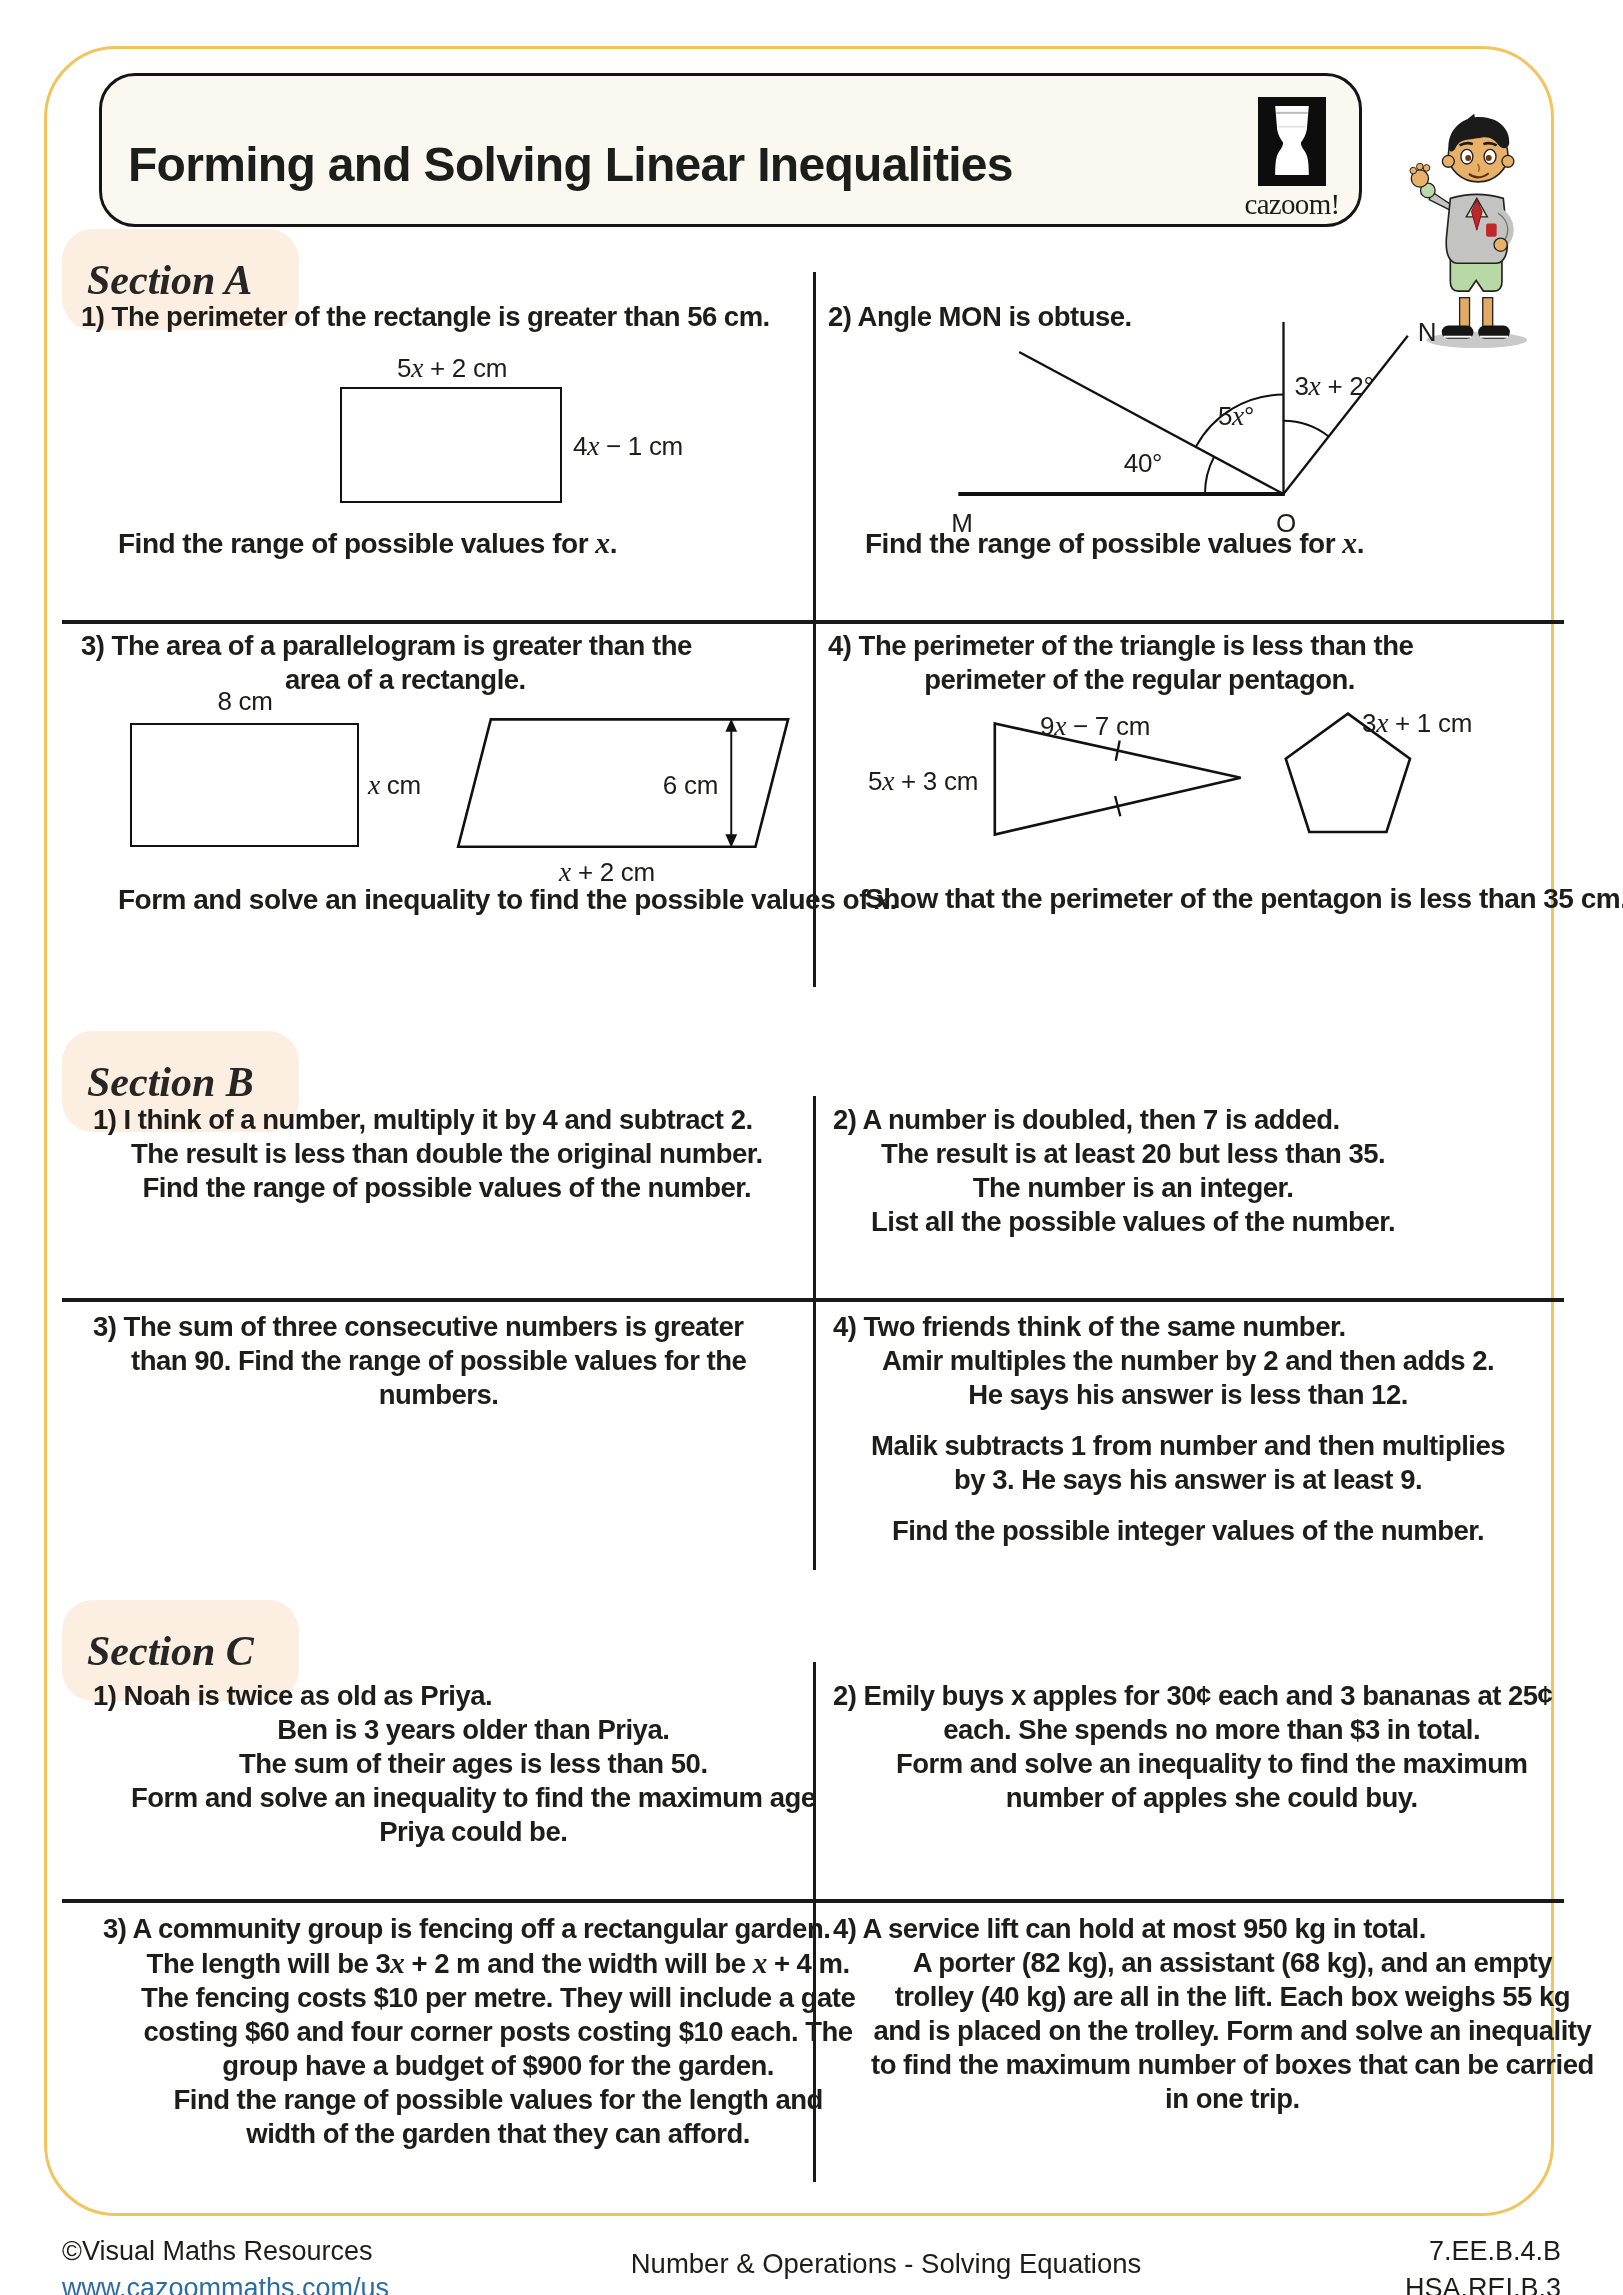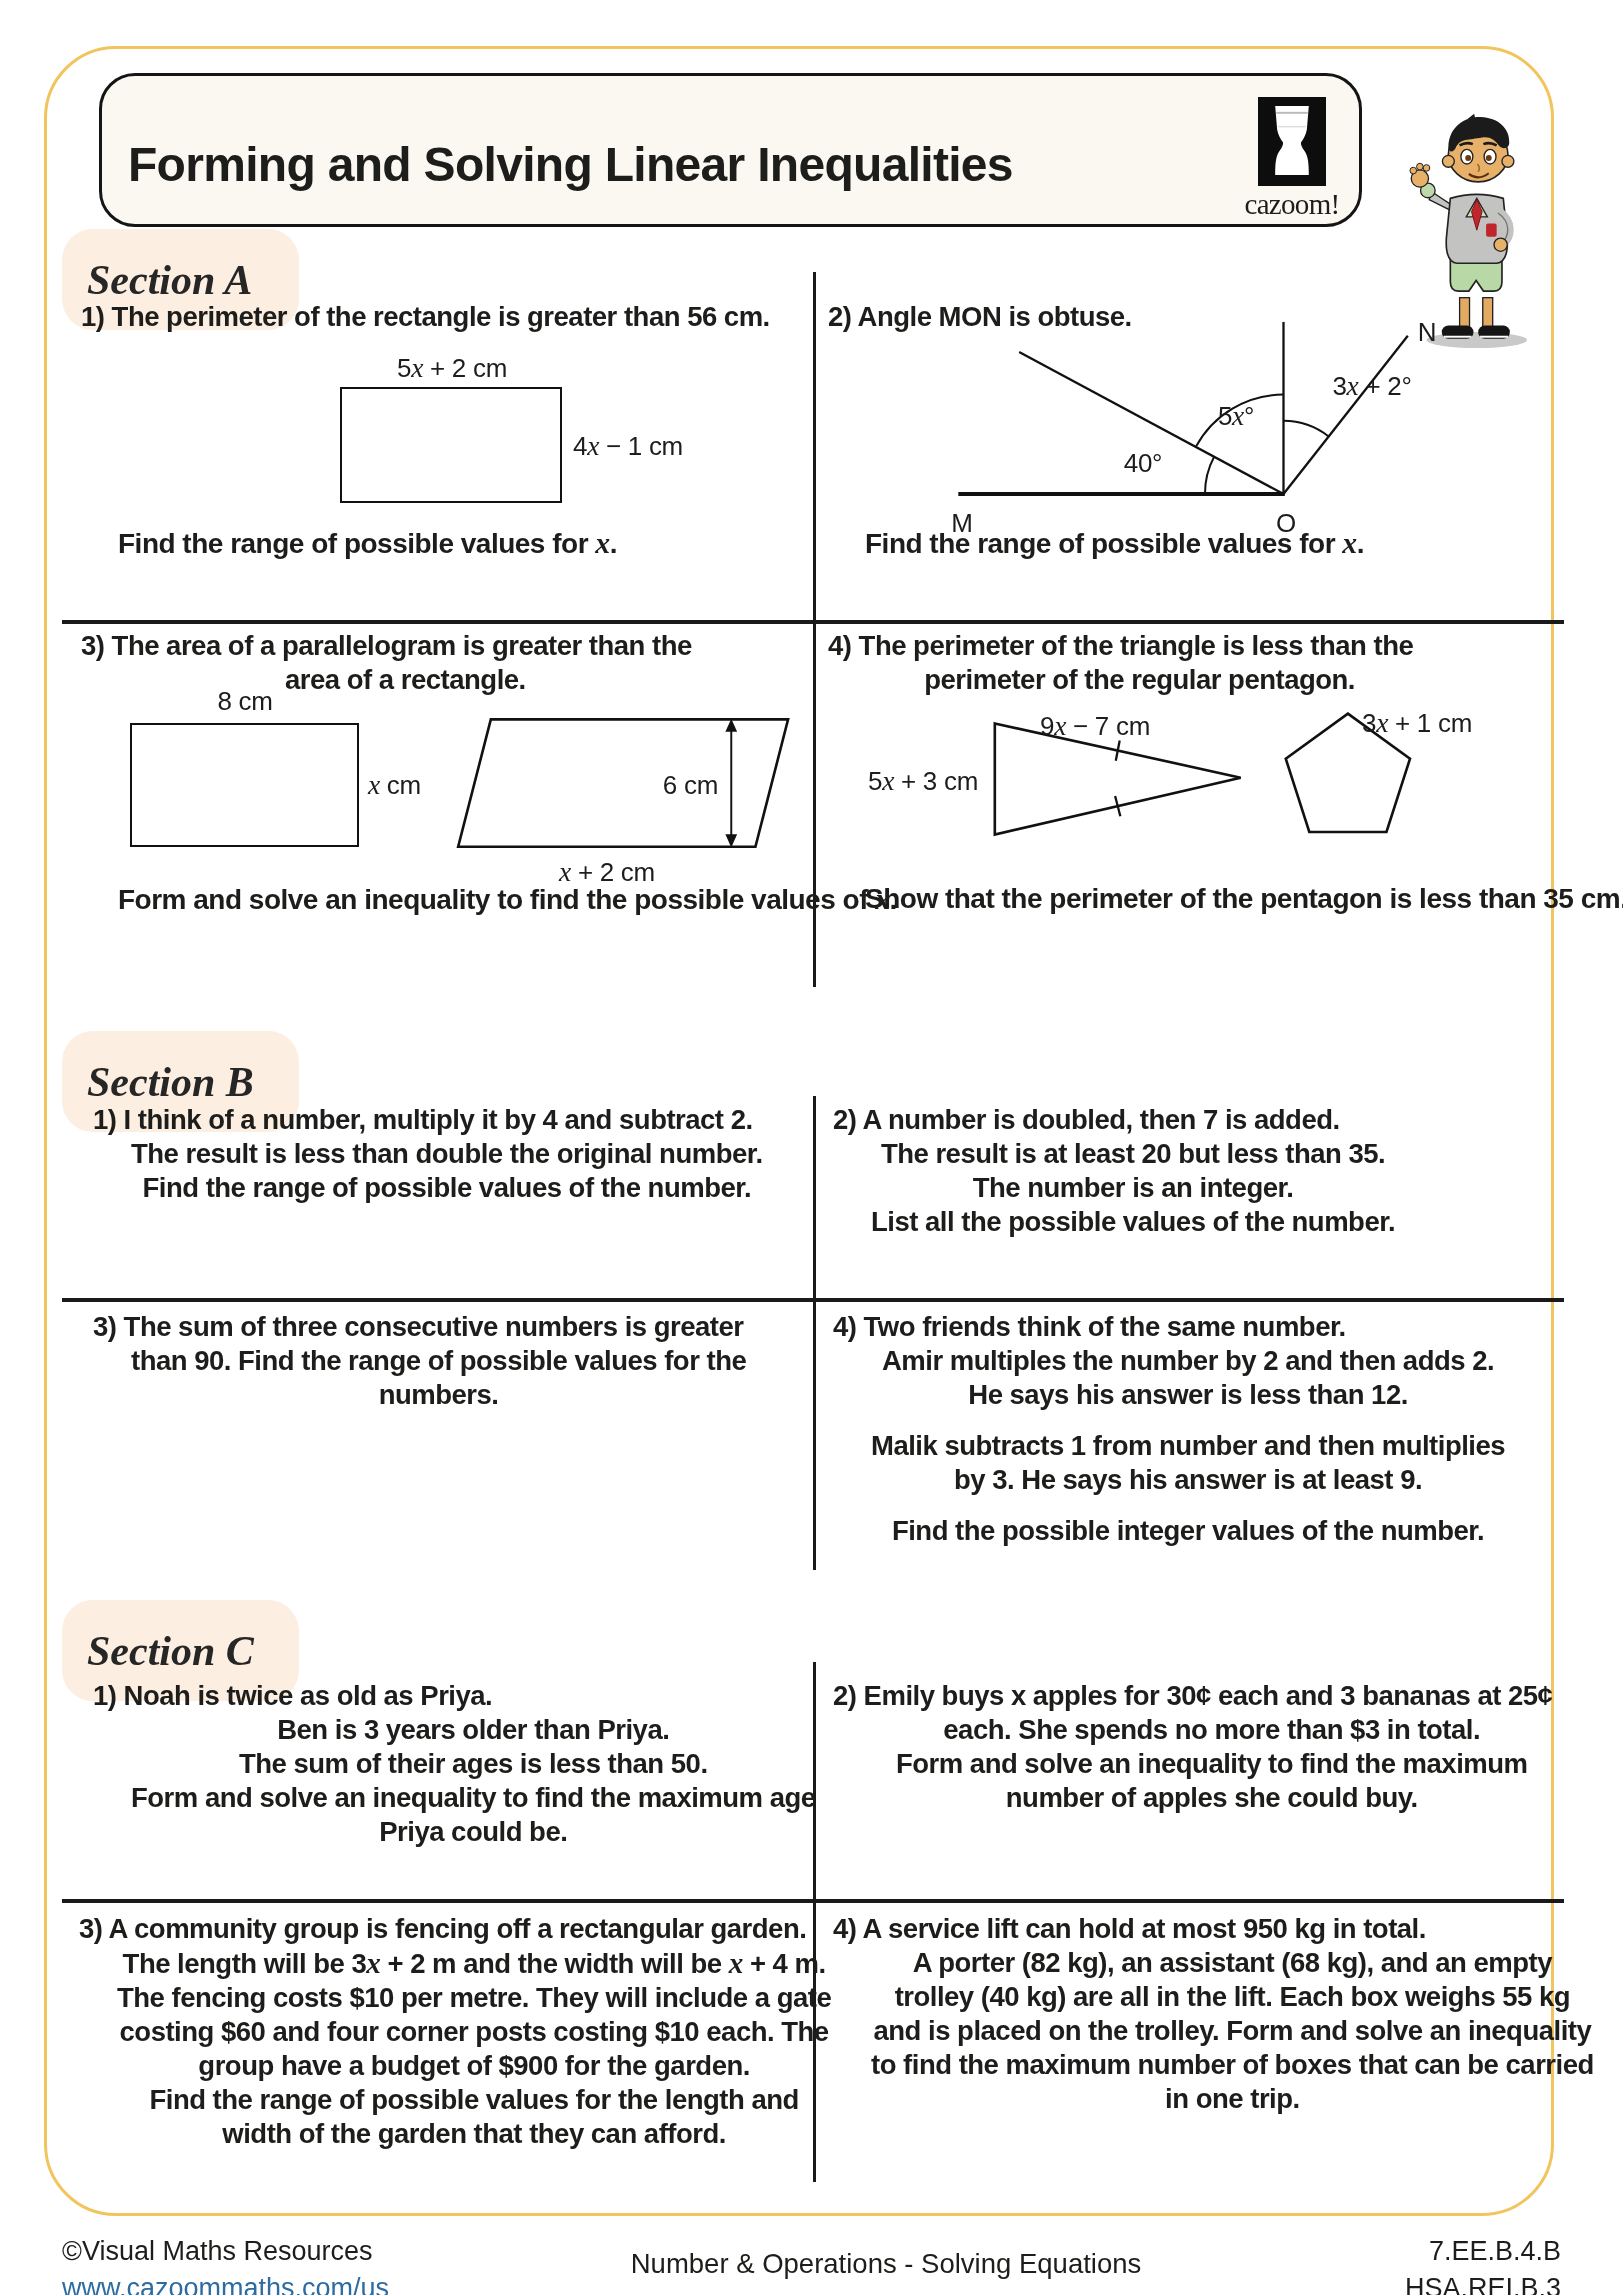--- a/index.html
+++ b/index.html
@@ -112,21 +112,21 @@
     <line x1="115" y1="295" x2="614" y2="295" stroke="#111" stroke-width="6"></line>
     <line x1="612" y1="295" x2="612" y2="32" stroke="#111" stroke-width="3.5"></line>
     <line x1="612" y1="295" x2="208" y2="78" stroke="#111" stroke-width="3.5"></line>
     <line x1="612" y1="295" x2="802" y2="53" stroke="#111" stroke-width="3.5"></line>
     <path d="M492,295 A120,120 0 0 1 506,238" fill="none" stroke="#111" stroke-width="3"></path>
     <path d="M478,223 A152,152 0 0 1 612,143" fill="none" stroke="#111" stroke-width="3"></path>
     <path d="M612,183 A112,112 0 0 1 681,207" fill="none" stroke="#111" stroke-width="3"></path>
   </svg>
   <div class="dlabel ctr" style="left:1143px;top:463px">40°</div>
   <div class="dlabel ctr" style="left:1236px;top:416px">5<span class="vx">x</span>°</div>
-  <div class="dlabel ctr" style="left:1372px;top:386px">3<span class="vx">x</span> + 2°</div>
+  <div class="dlabel ctr" style="left:1334px;top:386px">3<span class="vx">x</span> + 2°</div>
   <div class="dlabel ctr" style="left:962px;top:523px">M</div>
   <div class="dlabel ctr" style="left:1286px;top:523px">O</div>
   <div class="dlabel ctr" style="left:1427px;top:332px">N</div>
   <div class="cap" style="left:828px;top:527px">Find the range of possible values for <span class="vx">x</span>.</div>
 
   <div class="prob" style="left:81px;top:629px">
     <div>3) The area of a parallelogram is greater than the</div>
     <div class="cont">area of a rectangle.</div>
   </div>
   <div class="shape" style="left:130px;top:723px;width:229px;height:124px"></div>
@@ -207,21 +207,21 @@
     <div class="cont">Priya could be.</div>
   </div>
 
   <div class="prob" style="left:833px;top:1679px">
     <div>2) Emily buys x apples for 30¢ each and 3 bananas at 25¢</div>
     <div class="cont">each. She spends no more than $3 in total.</div>
     <div class="cont">Form and solve an inequality to find the maximum</div>
     <div class="cont">number of apples she could buy.</div>
   </div>
 
-  <div class="prob" style="left:79px;top:1912px">
+  <div class="prob" style="left:103px;top:1912px">
     <div>3) A community group is fencing off a rectangular garden.</div>
     <div class="cont">The length will be 3<span class="vx">x</span> + 2 m and the width will be <span class="vx">x</span> + 4 m.</div>
     <div class="cont">The fencing costs $10 per metre. They will include a gate</div>
     <div class="cont">costing $60 and four corner posts costing $10 each. The</div>
     <div class="cont">group have a budget of $900 for the garden.</div>
     <div class="cont">Find the range of possible values for the length and</div>
     <div class="cont">width of the garden that they can afford.</div>
   </div>
 
   <div class="prob" style="left:833px;top:1912px">

